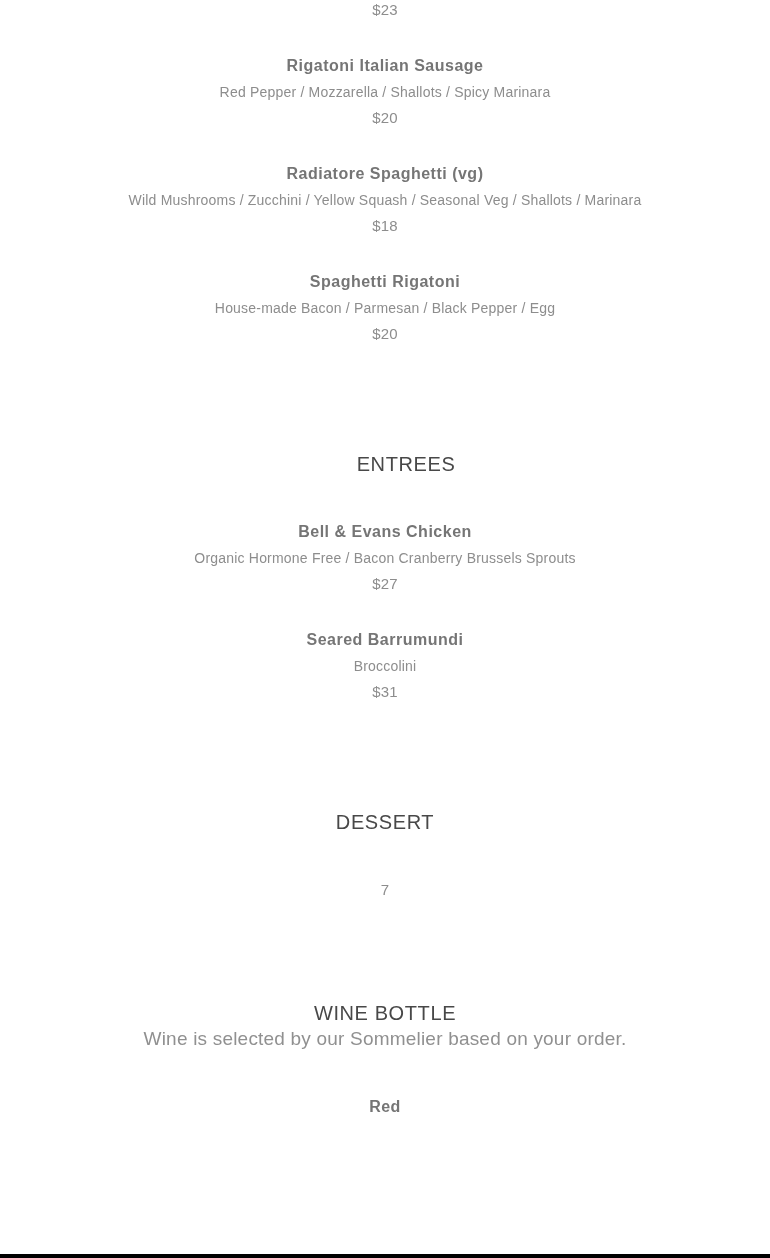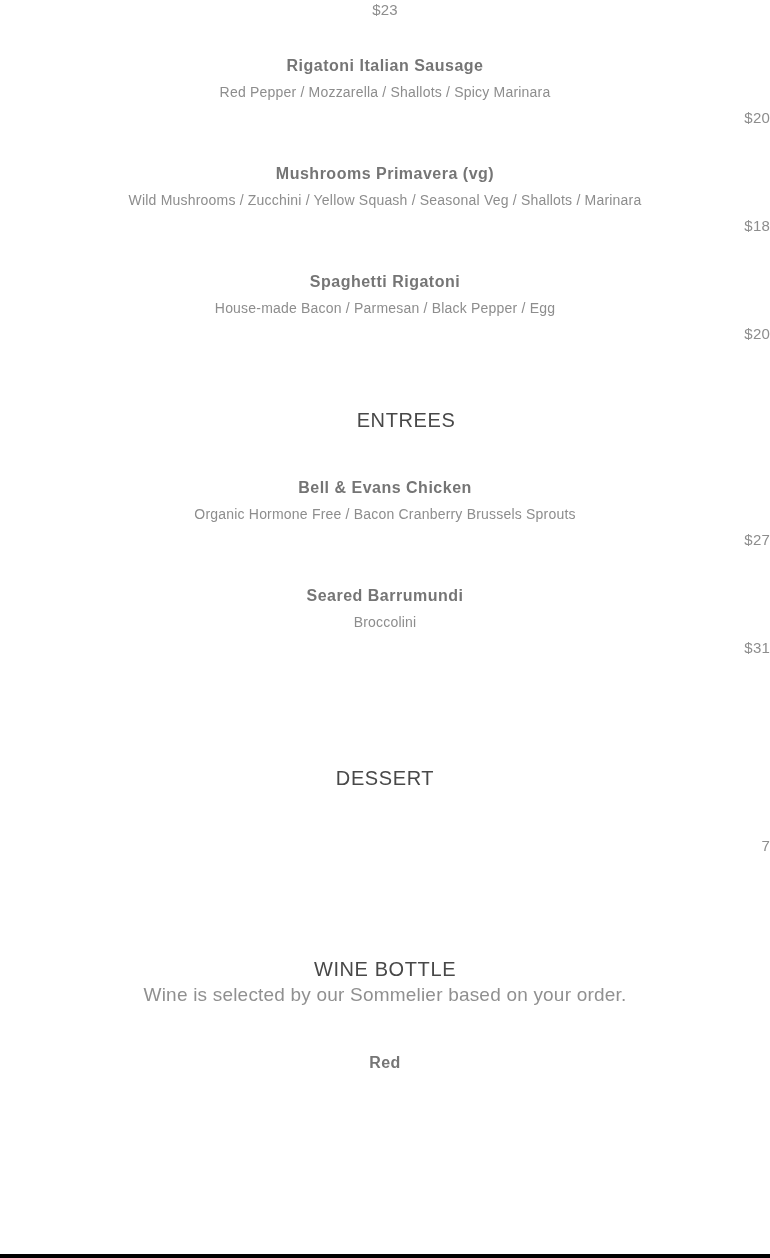--- a/index.html
+++ b/index.html
@@ -23,56 +23,56 @@
   .item-name {
     font-size: 16px; font-weight: 700; line-height: 26px;
     color: #757575; letter-spacing: 0.5px;
   }
   .item-desc {
     font-size: 14px; line-height: 26px;
     color: #8d8d8d; letter-spacing: 0.2px;
   }
   .item-price {
     font-size: 15px; line-height: 26px;
-    color: #8d8d8d; letter-spacing: 0.2px; text-align: right;
+    color: #8d8d8d; letter-spacing: 0.2px;
   }
   .section-title {
     font-size: 20px; font-weight: 500; line-height: 30px;
     color: #484848; letter-spacing: 0.6px;
   }
   .section-subtitle {
     font-size: 19px; line-height: 22px;
     color: #909090; letter-spacing: 0.2px;
   }
   .mt-30  { margin-top: 30px; }
   .mt-36  { margin-top: 44px; }
   .mt-40  { margin-top: 40px; }
   .mt-95  { margin-top: 95px; }
   .mt-102 { margin-top: 102px; }
-  .mt-106 { margin-top: 58px; padding-left: 42px; }
+  .mt-106 { margin-top: 102px; padding-left: 42px; }
   .bottom-bar {
     position: absolute; left: 0; right: 0; bottom: 0;
     height: 4px; background: #000000;
   }
 </style>
 </head>
 <body>
 
 <div class="menu">
 
   <div class="partial-price">$23</div>
 
   <div class="item mt-30">
     <div class="item-name">Rigatoni Italian Sausage</div>
     <div class="item-desc">Red Pepper / Mozzarella / Shallots / Spicy Marinara</div>
     <div class="item-price">$20</div>
   </div>
 
   <div class="item mt-30">
-    <div class="item-name">Mushrooms Primavera (vg)</div>
+    <div class="item-name">Radiatore Spaghetti (vg)</div>
     <div class="item-desc">Wild Mushrooms / Zucchini / Yellow Squash / Seasonal Veg / Shallots / Marinara</div>
     <div class="item-price">$18</div>
   </div>
 
   <div class="item mt-30">
     <div class="item-name">Spaghetti Rigatoni</div>
     <div class="item-desc">House-made Bacon / Parmesan / Black Pepper / Egg</div>
     <div class="item-price">$20</div>
   </div>
 

